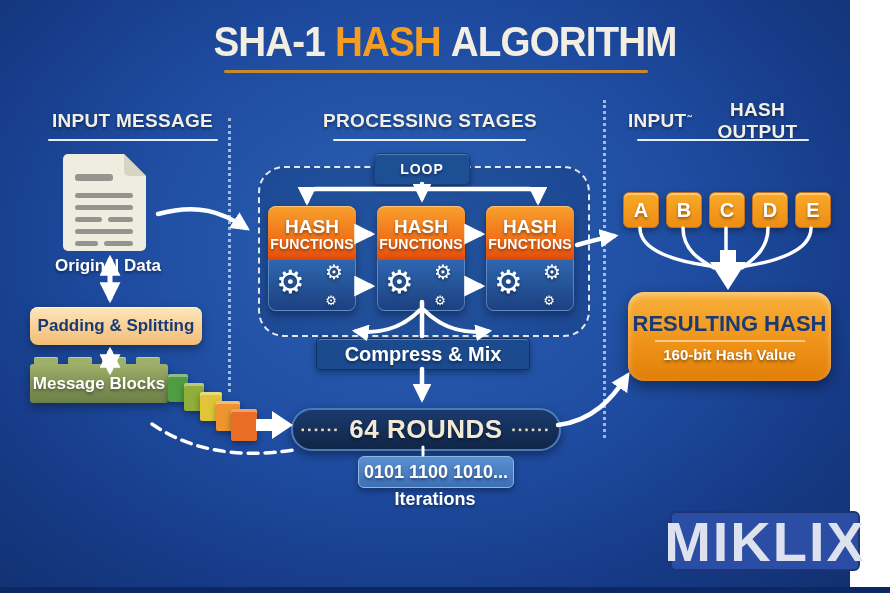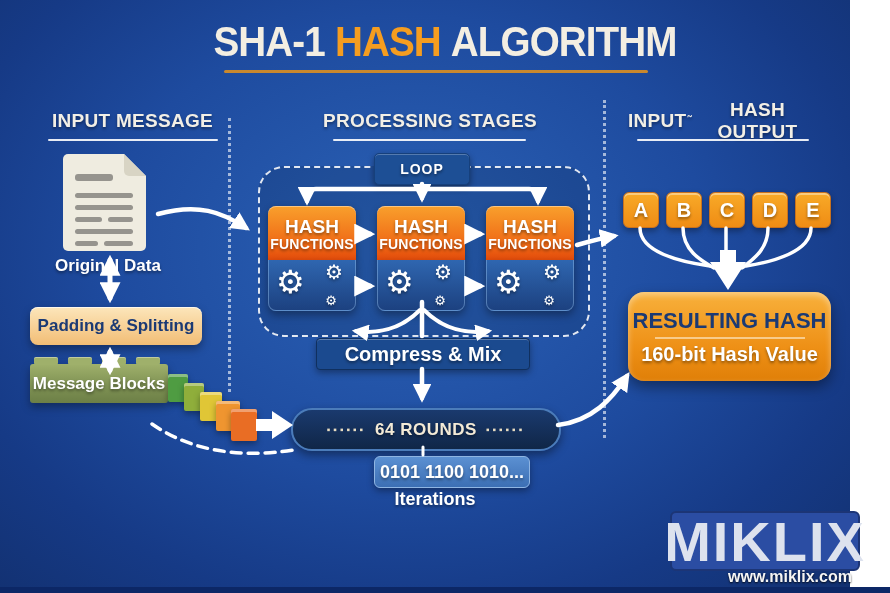--- a/index.html
+++ b/index.html
@@ -57,38 +57,38 @@
   .g1{left:7px;top:6px;font-size:32px;}
   .g2{right:12px;top:2px;font-size:20px;}
   .g3{right:18px;bottom:3px;font-size:13px;}
   #compress-bar{left:316px;top:338px;width:212px;height:30px;border-radius:4px;background:var(--bar-blue);
     border:1px solid #10305f;box-shadow:inset 0 1px 0 rgba(255,255,255,.3), 0 3px 7px rgba(0,0,0,.35);
     color:#fff;font-size:20px;font-weight:bold;}
   #rounds-pill{left:291px;top:408px;width:266px;height:39px;border-radius:21px;
     background:linear-gradient(180deg,var(--pill-top),var(--pill-bottom));
     border:2px solid var(--pill-border);box-shadow:0 4px 10px rgba(0,0,0,.4);gap:9px;}
   #rounds-pill .dots{font-size:10px;letter-spacing:3px;color:#e8ddc2;}
-  #rounds-pill .lbl{font-size:17px;font-weight:bold;color:#f3ead6;letter-spacing:.5px;}
+  #rounds-pill .lbl{font-size:26px;font-weight:bold;color:#f3ead6;letter-spacing:.5px;}
   #binary-box{left:358px;top:456px;width:154px;height:30px;border-radius:6px;
     background:linear-gradient(180deg,var(--binary-top),var(--binary-bottom));
-    border:1px solid #8fb5e2;box-shadow:0 3px 7px rgba(0,0,0,.35);color:#fff;font-size:18px;font-weight:bold;margin-left:16px;}
+    border:1px solid #8fb5e2;box-shadow:0 3px 7px rgba(0,0,0,.35);color:#fff;font-size:18px;font-weight:bold;}
   #iterations{left:350px;top:489px;width:170px;font-size:18px;font-weight:bold;color:#fff;}
 
   
   .reg{top:192px;width:34px;height:34px;border-radius:6px;
     background:linear-gradient(180deg,var(--reg-top),var(--reg-bottom));
     border:1px solid #c8711d;box-shadow:inset 0 2px 0 rgba(255,255,255,.4), 0 3px 6px rgba(0,0,0,.35);
     color:#fff;font-size:20px;font-weight:bold;}
   #result-pill{left:628px;top:292px;width:203px;height:89px;border-radius:16px;
     background:linear-gradient(180deg,var(--result-top),#ee9016 62%,var(--result-bottom));
     box-shadow:inset 0 3px 6px rgba(255,255,255,.4), 0 6px 14px rgba(0,0,0,.4);
     display:flex;flex-direction:column;align-items:center;justify-content:center;}
   #result-title{font-size:22px;font-weight:bold;color:var(--navy-text);}
   #result-div{width:150px;height:2px;background:rgba(255,248,230,.55);margin:3px 0 4px 0;}
-  #result-sub{font-size:20px;font-weight:bold;color:#fff;}
+  #result-sub{font-size:15px;font-weight:bold;color:#fff;}
 
   
   #logo-box{left:670px;top:511px;width:186px;height:56px;border-radius:6px;background:var(--logo-blue);
     border:2px solid var(--logo-border);color:var(--logo-text);font-size:56px;font-weight:bold;letter-spacing:2px;}
   #logo-url{left:698px;top:568px;width:184px;font-size:16px;font-weight:bold;color:#f5f5f5;
     text-shadow:0 1px 2px rgba(0,0,0,.8);}
 
   #bottom-strip{left:0;top:587px;width:890px;height:6px;background:#0c2766;}
   svg{display:block;}
   #flow{left:0;top:0;pointer-events:none;}
@@ -206,21 +206,20 @@
   <div class="abs ctr reg tsh" style="left:752px;">D</div>
   <div class="abs ctr reg tsh" style="left:795px;">E</div>
 
   <div id="result-pill" class="abs">
     <div id="result-title">RESULTING HASH</div>
     <div id="result-div"></div>
     <div id="result-sub" class="tsh">160-bit Hash Value</div>
   </div>
 
   <div id="logo-box" class="abs ctr">MIKLIX</div>
-  <div id="logo-url" class="abs ctr">www.miklix.com</div>
   <div id="bottom-strip" class="abs"></div>
 
   <svg id="flow" class="abs" width="890" height="593" viewBox="0 0 890 593">
     <defs>
       <marker id="ah" viewBox="0 0 10 10" refX="7.5" refY="5" markerWidth="4.2" markerHeight="4.2" orient="auto-start-reverse">
         <path d="M0,0 L10,5 L0,10 z" fill="#ffffff"></path>
       </marker>
     </defs>
     <g stroke="#ffffff" stroke-linecap="round" fill="none">
 

